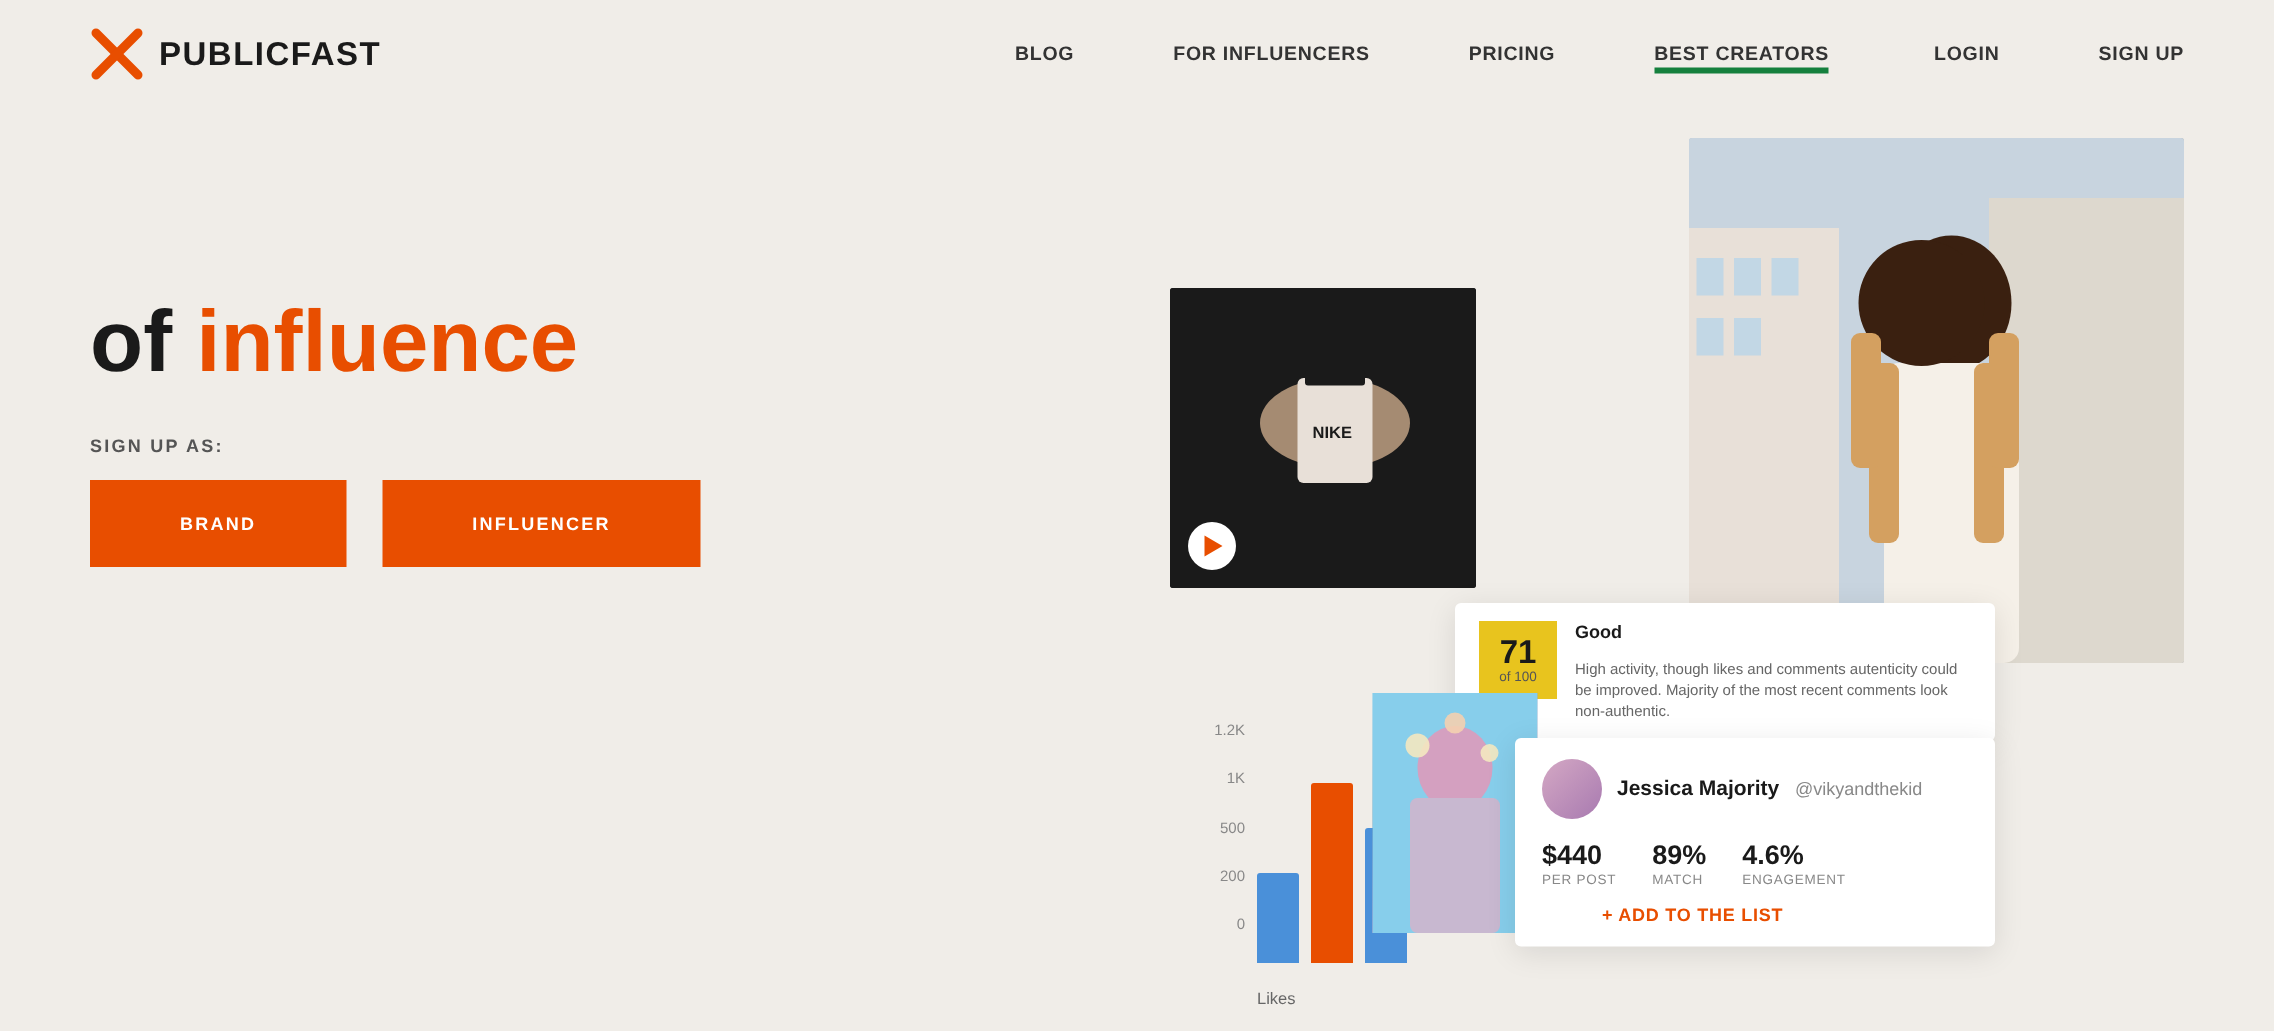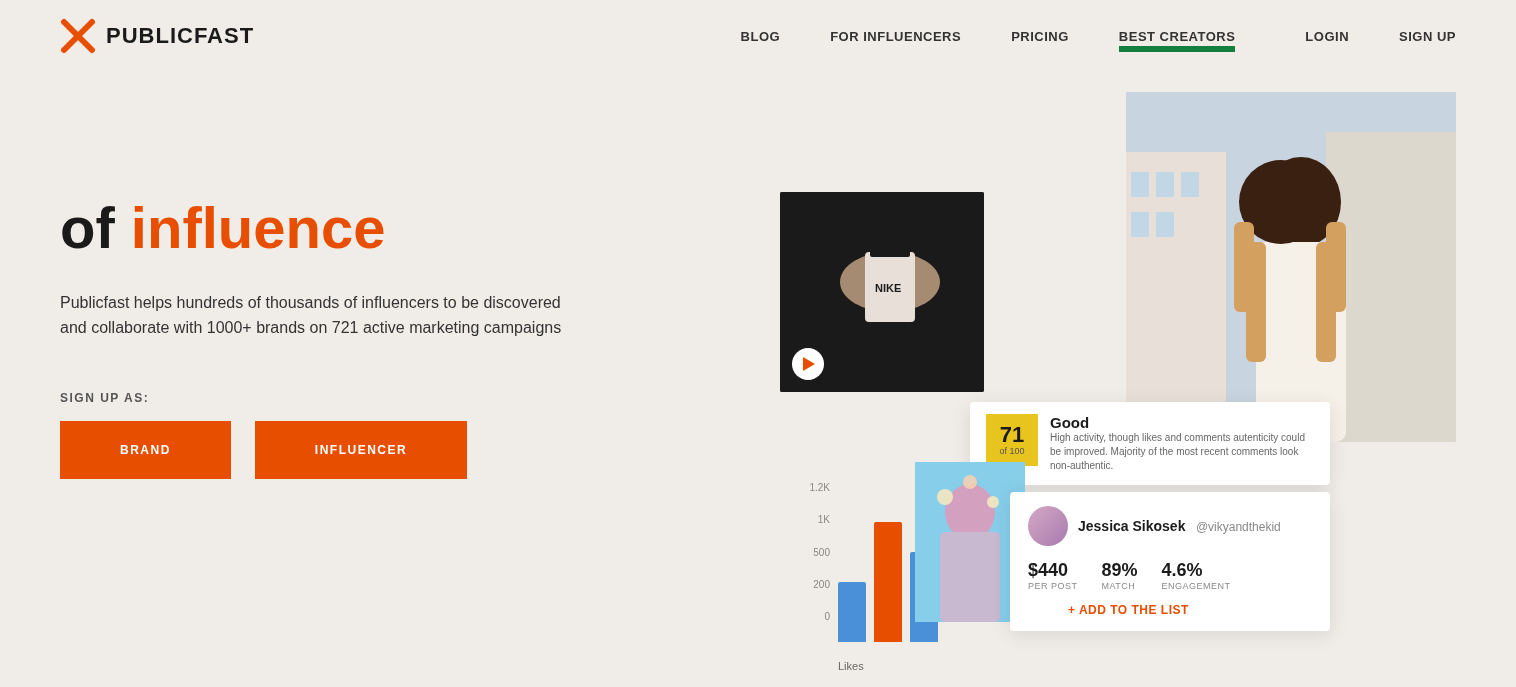--- a/index.html
+++ b/index.html
@@ -41,23 +41,24 @@
       gap: 50px;
       list-style: none;
     }
     .nav-links li a {
       text-decoration: none;
       color: #333;
       font-size: 13px;
       font-weight: 600;
       letter-spacing: 0.5px;
       text-transform: uppercase;
+      margin-left: 16px;
     }
     .nav-links li.active a {
-      border-bottom: 6px solid #15803d;
+      border-bottom: 4px solid #15803d;
       padding-bottom: 2px;
     }
     .nav-links li.login a { margin-left: 20px; }
     .nav-links li.signup a { font-weight: 700; }
 
     
     .hero {
       display: flex;
       padding: 20px 60px 0 60px;
       position: relative;
@@ -190,24 +191,24 @@
     .score-number {
       font-size: 22px;
       font-weight: 800;
       line-height: 1;
     }
     .score-of {
       font-size: 9px;
       color: #555;
     }
     .score-text h4 {
-      font-size: 15px;
+      font-size: 12px;
       font-weight: 700;
       color: #1a1a1a;
-      margin-bottom: 0;
+      margin-bottom: 12px;
     }
     .score-text p {
       font-size: 10px;
       color: #666;
       line-height: 1.4;
     }
 
     
     .chart-area {
       position: absolute;
@@ -351,21 +352,20 @@
     <li class="signup"><a href="#">SIGN UP</a></li>
   </ul>
 </nav>
 
 <section class="hero">
   <div class="hero-left">
     <h1 class="hero-title">
       <br>
       <span>of </span><span class="orange">influence</span>
     </h1>
-    <p class="hero-description">Publicfast helps hundreds of thousands of influencers to be discovered and collaborate with 1000+ brands on 721 active marketing campaigns</p>
     <p class="signup-label">SIGN UP AS:</p>
     <div class="cta-buttons">
       <button class="cta-btn">BRAND</button>
       <button class="cta-btn">INFLUENCER</button>
     </div>
   </div>
 
   <div class="hero-right">
 
     <div class="img-placeholder img-person-street">
@@ -447,21 +447,21 @@
         <circle cx="30" cy="35" r="8" fill="#f4e8c0" opacity="0.9"></circle>
         <circle cx="78" cy="40" r="6" fill="#f4e8c0" opacity="0.9"></circle>
         <circle cx="55" cy="20" r="7" fill="#f4d0b0" opacity="0.9"></circle>
       </svg>
     </div>
 
     <div class="influencer-card">
       <div class="influencer-header">
         <div class="influencer-avatar"></div>
         <div>
-          <span class="influencer-name">Jessica Sikosek</span>
+          <span class="influencer-name">Jessica Majority</span>
           <span class="influencer-handle">@vikyandthekid</span>
         </div>
       </div>
       <div class="influencer-stats">
         <div class="stat-item">
           <div class="stat-value">$440</div>
           <div class="stat-label">PER POST</div>
         </div>
         <div class="stat-item">
           <div class="stat-value">89%</div>

